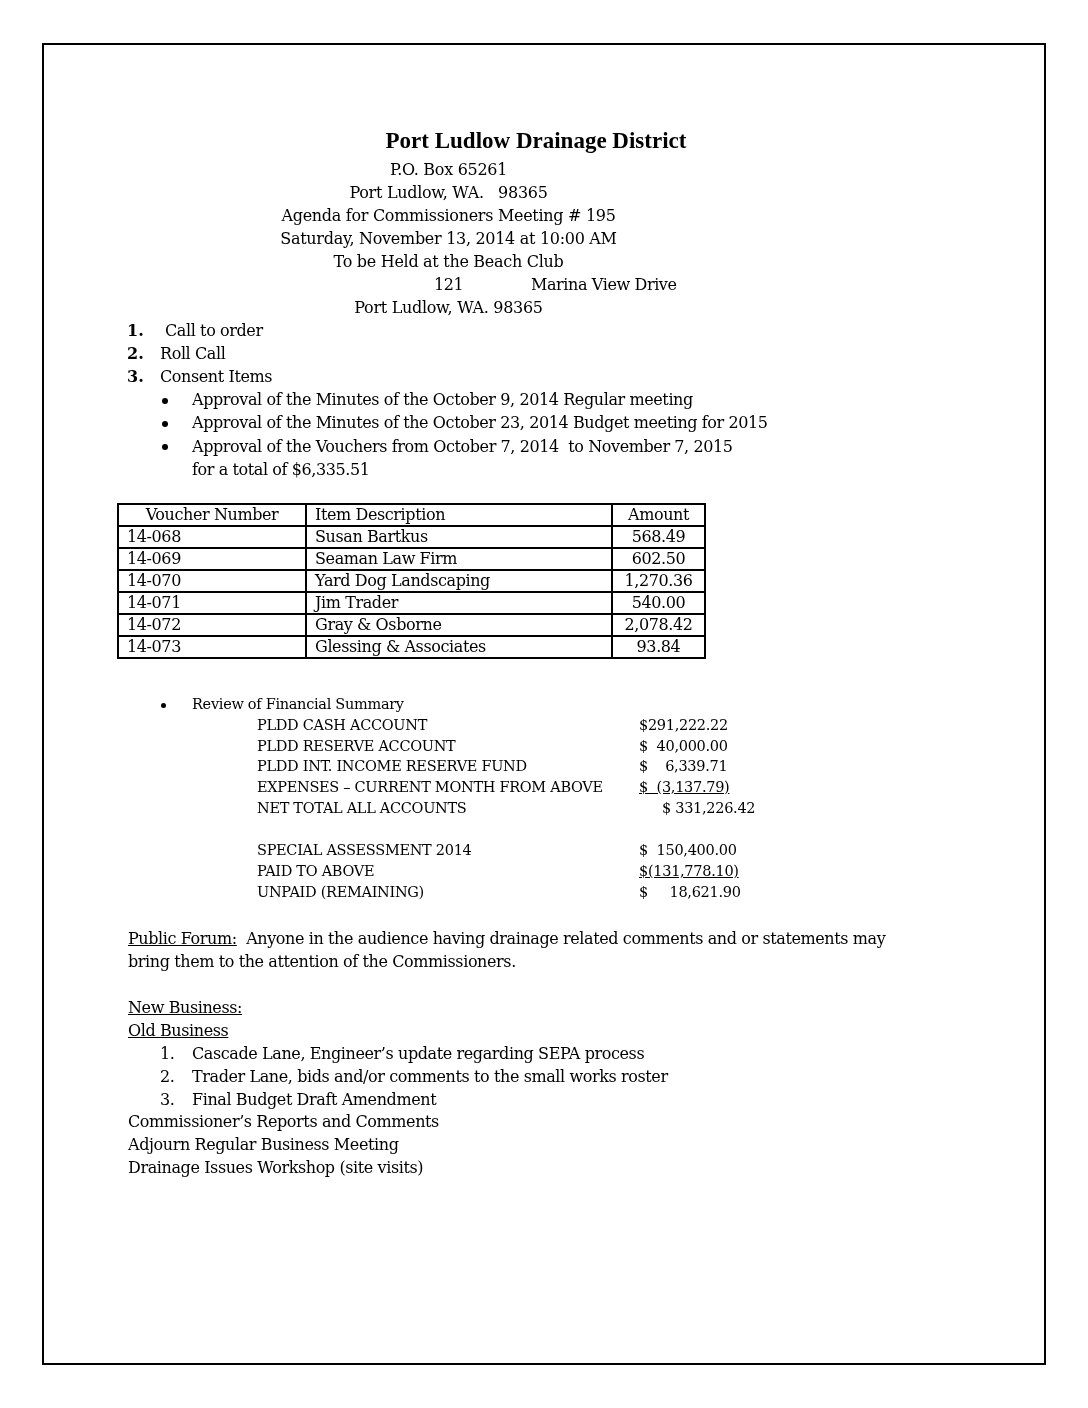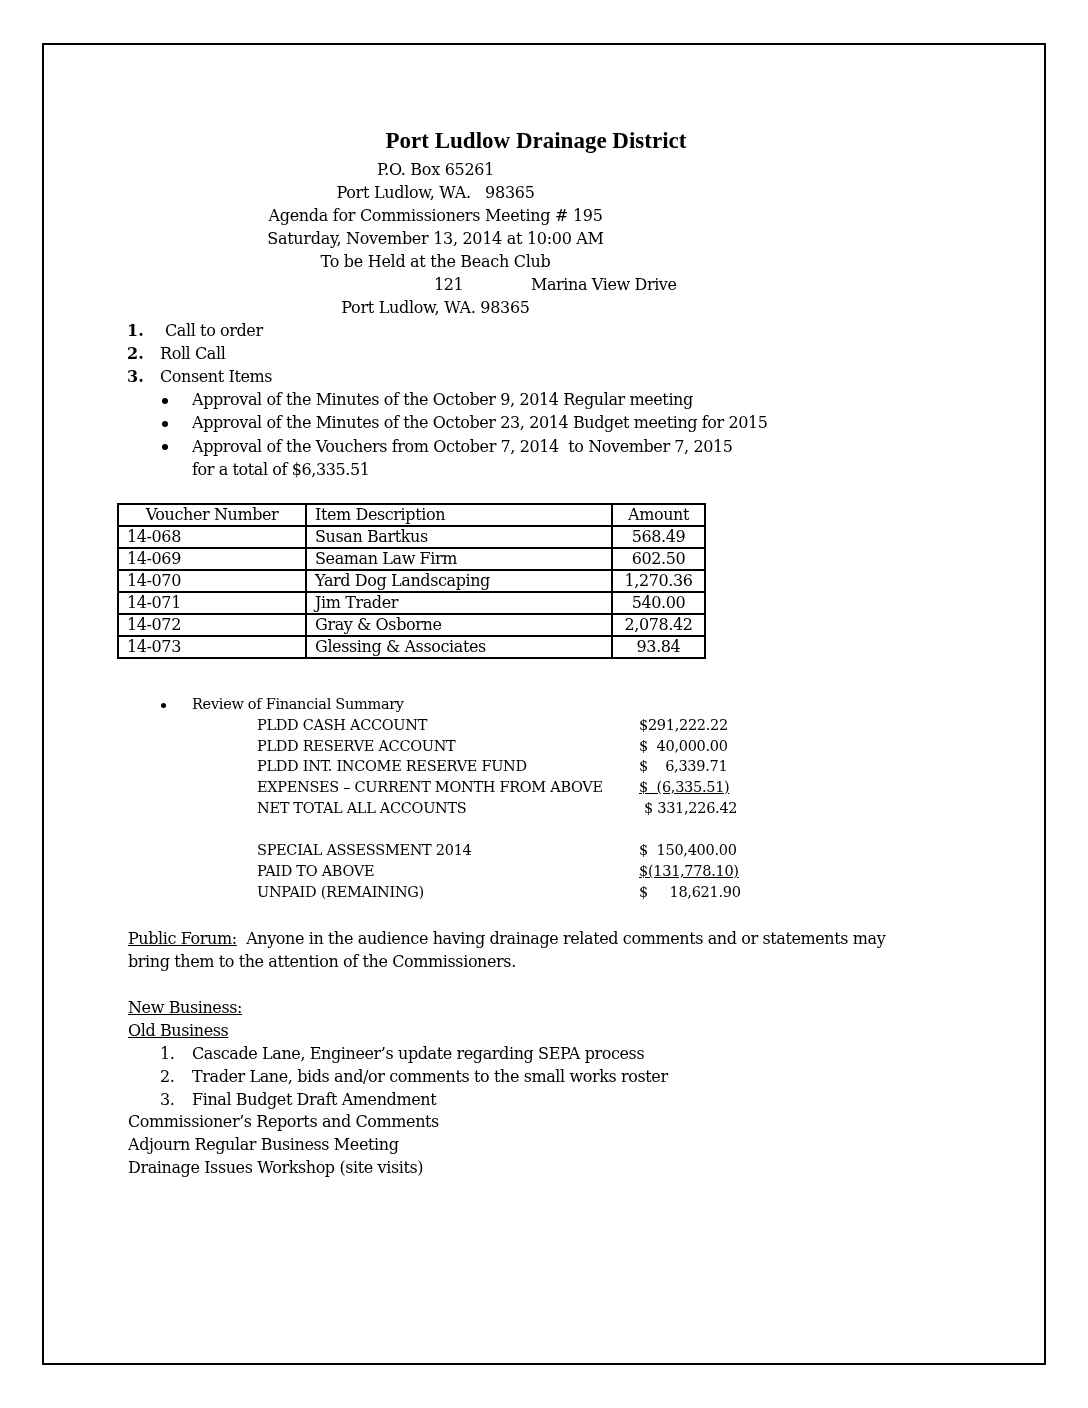--- a/index.html
+++ b/index.html
@@ -1,20 +1,20 @@
 <!DOCTYPE html>
 <html><head>
 <meta charset="utf-8">
 <style>
   html, body { margin:0; padding:0; background:#ffffff; }
   body { width:1088px; height:1408px; position:relative; font-family:"DejaVu Serif", serif; color:#000; overflow:hidden; }
   .frame { position:absolute; left:42px; top:43px; width:1000px; height:1318px; border:2px solid #000; }
   .abs { position:absolute; white-space:nowrap; }
   .title { position:absolute; left:0; width:1072px; top:128px; text-align:center; font-family:"Liberation Serif", serif; font-weight:bold; font-size:23px; }
-  .hdr { position:absolute; left:0; width:871px; text-align:center; font-size:16px; font-family:"DejaVu Serif", serif; letter-spacing:-0.3px; }
+  .hdr { position:absolute; left:0; width:871px; text-align:center; font-size:16px; font-family:"DejaVu Serif", serif; letter-spacing:-0.3px;padding-left:13px; }
   .txt { font-size:16px; letter-spacing:-0.4px; }
   .num { font-weight:bold; font-size:16px; }
   .bullet { position:absolute; width:6px; height:6px; border-radius:50%; background:#000; }
   table.vouchers { position:absolute; left:117px; top:503px; width:589px; border-collapse:collapse; font-size:16px; letter-spacing:-0.4px; }
   table.vouchers td, table.vouchers th { border:2px solid #000; height:20px; padding:0 8px; font-weight:normal; line-height:20px; }
   table.vouchers th { text-align:left; }
   .c1 { width:170px; }
   .c2 { width:288px; }
   .center { text-align:center !important; }
   .fin { font-size:14.5px; letter-spacing:-0.3px; }
@@ -98,23 +98,23 @@
   <span class="bullet" style="left:161px; top:703px; width:5px; height:5px"></span>
   <div class="abs fin" style="left:192px; top:696px">Review of Financial Summary</div>
 
   <div class="abs fin" style="left:257px; top:717px">PLDD CASH ACCOUNT</div>
   <div class="abs fin" style="left:639px; top:717px; white-space:pre">$291,222.22</div>
   <div class="abs fin" style="left:257px; top:738px">PLDD RESERVE ACCOUNT</div>
   <div class="abs fin" style="left:639px; top:738px; white-space:pre">$  40,000.00</div>
   <div class="abs fin" style="left:257px; top:758px">PLDD INT. INCOME RESERVE FUND</div>
   <div class="abs fin" style="left:639px; top:758px; white-space:pre">$    6,339.71</div>
   <div class="abs fin" style="left:257px; top:779px">EXPENSES – CURRENT MONTH FROM ABOVE</div>
-  <div class="abs fin u" style="left:639px; top:779px; white-space:pre">$  (6,335.51)</div>
+  <div class="abs fin u" style="left:639px; top:779px; white-space:pre">$  (3,137.79)</div>
   <div class="abs fin" style="left:257px; top:800px">NET TOTAL ALL ACCOUNTS</div>
-  <div class="abs fin" style="left:644px; top:800px; white-space:pre">$ 331,226.42</div>
+  <div class="abs fin" style="left:662px; top:800px; white-space:pre">$ 331,226.42</div>
 
   <div class="abs fin" style="left:257px; top:842px">SPECIAL ASSESSMENT 2014</div>
   <div class="abs fin" style="left:639px; top:842px; white-space:pre">$  150,400.00</div>
   <div class="abs fin" style="left:257px; top:863px">PAID TO ABOVE</div>
   <div class="abs fin u" style="left:639px; top:863px; white-space:pre">$(131,778.10)</div>
   <div class="abs fin" style="left:257px; top:884px">UNPAID (REMAINING)</div>
   <div class="abs fin" style="left:639px; top:884px; white-space:pre">$     18,621.90</div>
 </div>
 
 <div class="abs txt" style="left:128px; top:929px; white-space:pre"><span class="u">Public Forum:</span><span>  Anyone in the audience having drainage related comments and or statements may</span></div>

